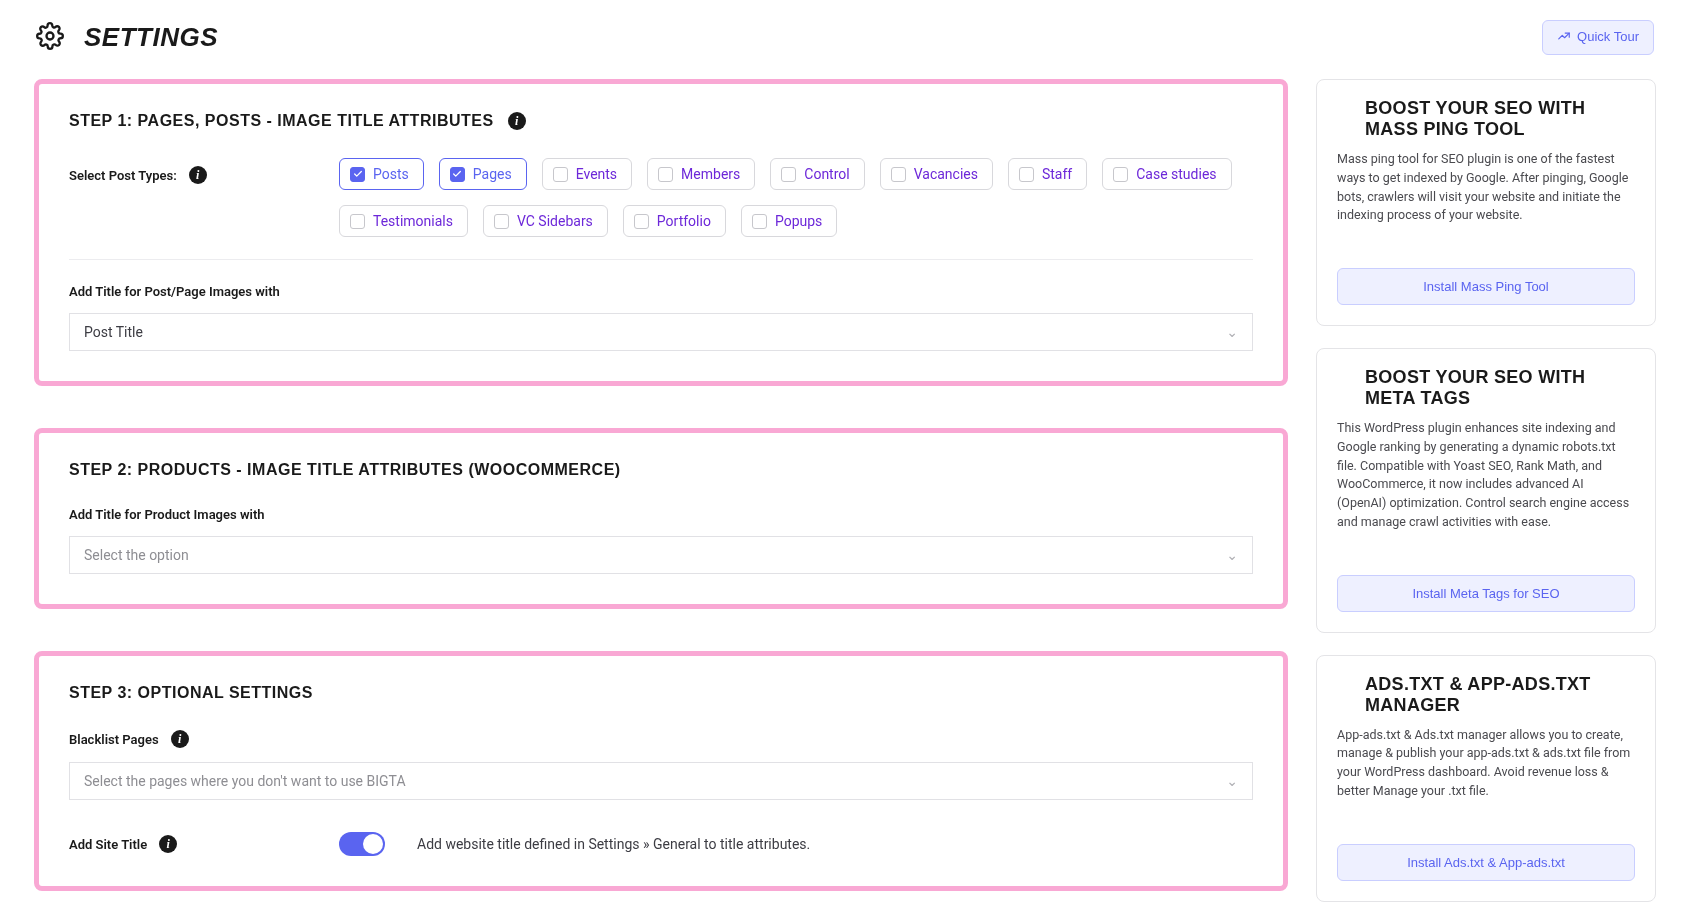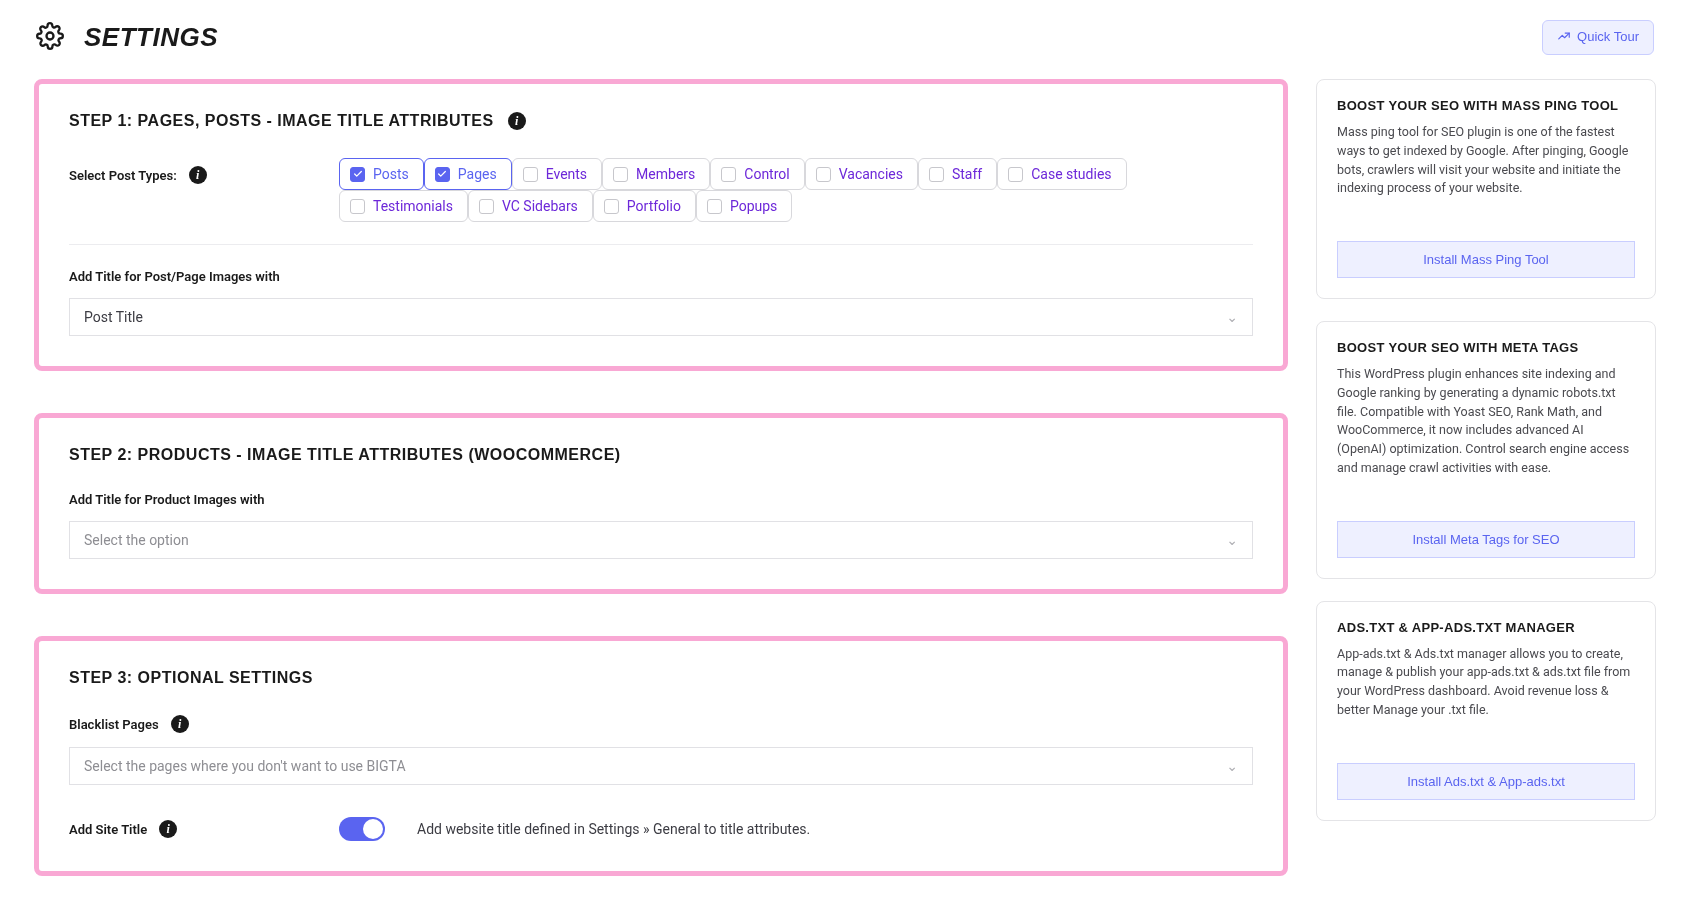--- a/index.html
+++ b/index.html
@@ -17,21 +17,21 @@
 .side-col { width: 340px; flex-shrink: 0; }
 
 .card { border: 5px solid #f9a8d4; border-radius: 8px; background: #fff; padding: 28px 30px 30px; margin-bottom: 42px; }
 .card-title { font-family: "Arial Black", Impact, "Franklin Gothic Bold", sans-serif; font-size: 16px; font-weight: 900; letter-spacing: 0.5px; text-transform: uppercase; color: #1a1a1a; display: flex; align-items: center; gap: 14px; margin-bottom: 28px; }
 .info-badge { display: inline-flex; width: 18px; height: 18px; border-radius: 50%; background: #1a1a1a; color: #fff; font-family: Georgia, serif; font-style: italic; font-weight: bold; font-size: 12px; align-items: center; justify-content: center; text-transform: none; letter-spacing: 0; }
 
 .field-row { display: flex; align-items: flex-start; gap: 20px; margin-bottom: 22px; }
 .field-label-col { width: 250px; flex-shrink: 0; display: flex; align-items: center; gap: 12px; font-size: 13px; font-weight: 600; color: #1a1a1a; padding-top: 8px; }
 .field-control-col { flex: 1; }
 
-.chip-row { display: flex; flex-wrap: wrap; gap: 0; align-items: center; }
+.chip-row { display: flex; flex-wrap: wrap; gap: 15px; align-items: center; }
 .chip { display: inline-flex; align-items: center; gap: 8px; border: 1px solid #d8d8dc; border-radius: 6px; padding: 7px 14px 7px 10px; font-size: 14px; color: #6d28d9; cursor: pointer; background: #fff; }
 .chip.checked { border-color: #5a64f0; color: #5a64f0; }
 .chip .box { width: 15px; height: 15px; border: 1.5px solid #c7c7cc; border-radius: 3px; display: inline-flex; align-items: center; justify-content: center; background: #fff; }
 .chip.checked .box { background: #5a64f0; border-color: #5a64f0; }
 .chip.checked .box svg { width: 10px; height: 10px; stroke: #fff; }
 .chip:not(.checked) .box svg { display: none; }
 
 .divider { height: 1px; background: #ececef; margin: 8px 0 24px; }
 
 .form-label { font-size: 13px; font-weight: 600; color: #1a1a1a; margin-bottom: 14px; display: flex; align-items: center; gap: 12px; }
@@ -40,23 +40,23 @@
 .select.has-value { color: #3c3c43; }
 .select .chev { color: #b0b0b5; }
 
 .toggle-row { display: flex; align-items: center; gap: 20px; }
 .toggle-label-col { width: 250px; flex-shrink: 0; display: flex; align-items: center; gap: 12px; font-size: 13px; font-weight: 600; color: #1a1a1a; }
 .toggle { width: 46px; height: 24px; border-radius: 12px; background: #5a64f0; position: relative; cursor: pointer; flex-shrink: 0; }
 .toggle .knob { position: absolute; right: 2px; top: 2px; width: 20px; height: 20px; border-radius: 50%; background: #fff; }
 .toggle-desc { font-size: 14px; color: #3c3c43; margin-left: 12px; }
 
 .side-card { border: 1px solid #e4e4e7; border-radius: 8px; background: #fff; padding: 18px 20px 20px; margin-bottom: 22px; }
-.side-title { font-family: "Arial Black", Impact, "Franklin Gothic Bold", sans-serif; font-size: 13px; font-weight: 900; letter-spacing: 0.3px; text-transform: uppercase; color: #1a1a1a; margin-bottom: 10px; }
+.side-title { font-family: "Arial Black", Impact, "Franklin Gothic Bold", sans-serif; font-size: 18px; font-weight: 900; letter-spacing: 0.3px; text-transform: uppercase; color: #1a1a1a; margin-bottom: 10px; margin-left: 28px; }
 .side-desc { font-size: 12.5px; line-height: 1.5; color: #4a4a4f; margin-bottom: 16px; }
-.side-btn { display: block; width: 100%; text-align: center; background: #eef0ff; border: 1px solid #c9ceff; color: #5a64f0; font-size: 13px; font-weight: 500; padding: 10px 2px; border-radius: 0; cursor: pointer; margin-top: 43px; }
+.side-btn { display: block; width: 100%; text-align: center; background: #eef0ff; border: 1px solid #c9ceff; color: #5a64f0; font-size: 13px; font-weight: 500; padding: 10px 2px; border-radius: 6px; cursor: pointer; margin-top: 43px; }
 </style>
 </head>
 <body>
 
 <div class="page">
   <div class="header-row">
     <div class="header-left">
       <span class="gear-icon">
         <svg viewBox="0 0 24 24" fill="none" stroke="currentColor" stroke-width="2" stroke-linecap="round" stroke-linejoin="round">
             <circle cx="12" cy="12" r="3"></circle>

